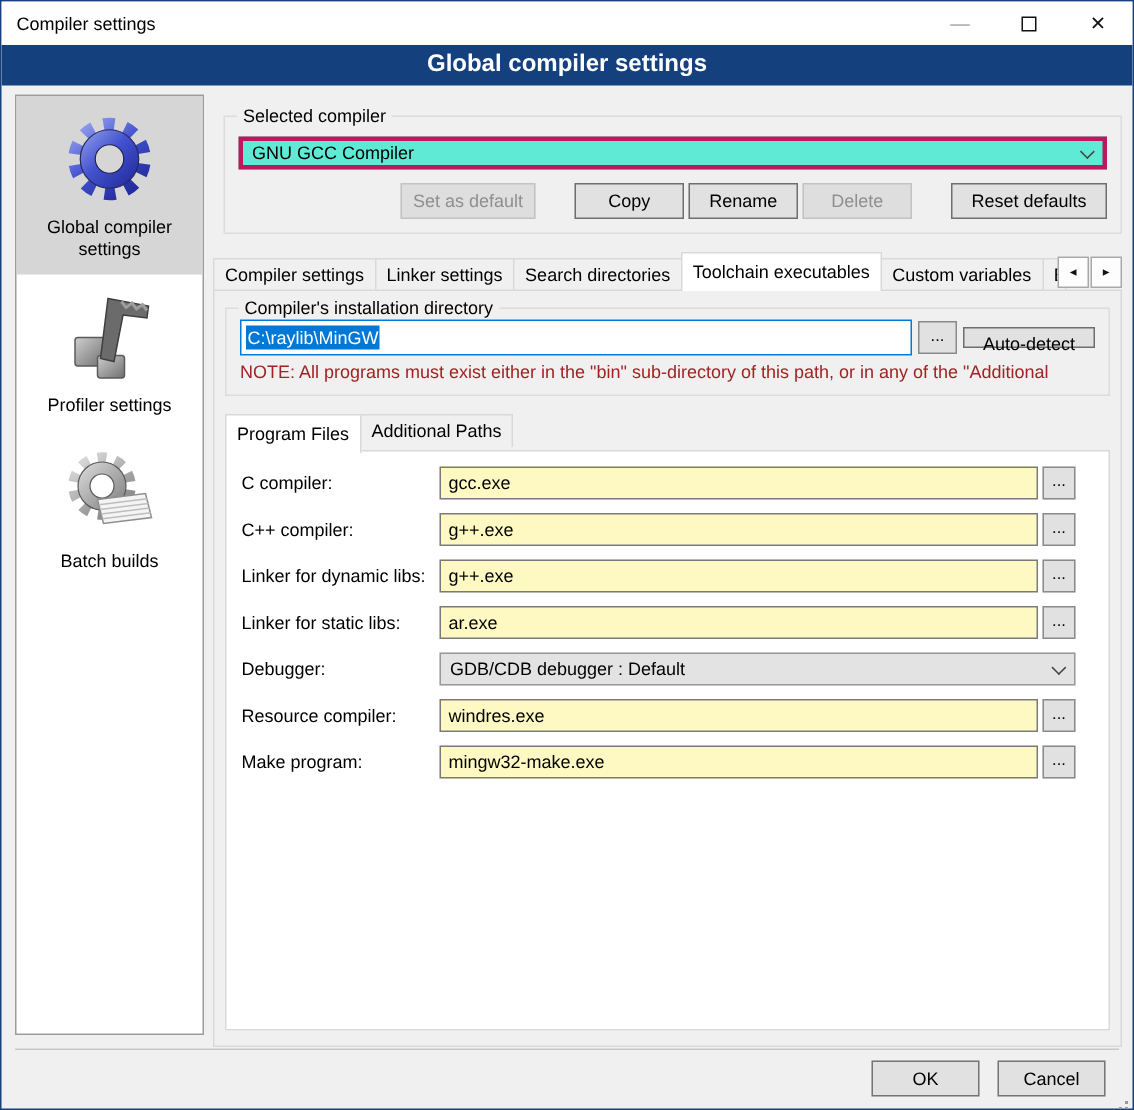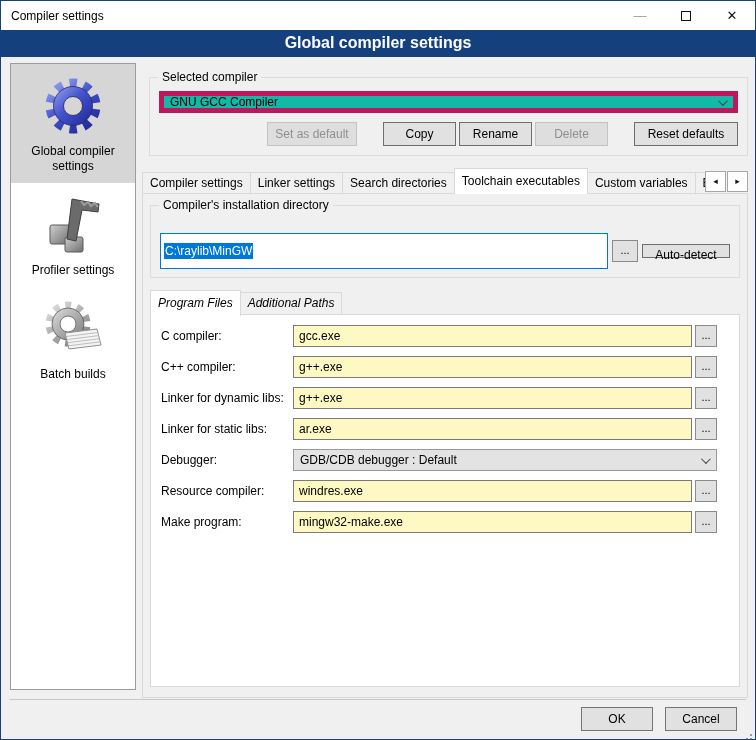--- a/index.html
+++ b/index.html
@@ -27,49 +27,49 @@
   .side-item svg { width:64px; height:64px; display:block; margin:0 auto; }
   .side-label { margin-top:6px; font-size:12px; line-height:15px; }
 
   
   .content { flex:1; display:flex; flex-direction:column; min-width:0;margin-top:12px; }
 
   .group { border:1px solid #dcdcdc; position:relative; background:#f0f0f0; }
   .group > .legend { position:absolute; top:-8px; left:8px; background:#f0f0f0; padding:0 4px; font-size:12px; }
 
   .group1 { margin:2px 0 0 7px; padding:13px 9px 9px; }
-  .combo { height:22px; border:5px solid #be185d; background:#14b8a6; display:flex; align-items:center; padding:0 8px 0 6px; }
+  .combo { height:22px; border:3px solid #be185d; background:#5eead4; display:flex; align-items:center; padding:0 8px 0 6px; }
   .combo .combo-text { flex:1; }
   .chev { width:7px; height:7px; border-right:1.4px solid #444; border-bottom:1.4px solid #444; transform:rotate(45deg) translateY(-2px); }
 
   .btnrow { display:flex; margin-top:9px; align-items:center; }
   .btn { height:24px; background:#e1e1e1; border:1px solid #6e6e6e; font-size:12px; text-align:center; line-height:22px; cursor:default; }
   .btn.disabled { color:#8f8f8f; border-color:#c3c3c3; background:#dedede; }
   .spacer { flex:1; }
 
   
   .tabstrip { position:relative; display:flex; align-items:flex-end; margin-top:12px; height:26px; overflow:hidden; padding-right:46px; }
   .tab { background:#f0f0f0; border:1px solid #d9d9d9; border-bottom:none; height:22px; padding:0 7px; line-height:21px; white-space:nowrap; margin-right:-1px; }
   .tab.active { background:#fff; height:26px; line-height:25px; position:relative; z-index:2; }
   .tab.clipped { max-width:41px; overflow:hidden; }
   .tab-arrows { position:absolute; right:0; top:3px; display:flex; gap:1px; }
   .arrow-btn { width:21px; height:21px; border:1px solid #a8a8a8; background:#fdfdfd; font-size:9px; line-height:19px; text-align:center; color:#111; }
 
   .tabpage { border:1px solid #d9d9d9; background:#f0f0f0; margin-top:-1px; flex:1; padding:9px 7px 0 7px; position:relative; z-index:1; display:flex; flex-direction:column; }
 
-  .group2 { margin-top:2px; padding:27px 9px 8px; }
+  .group2 { margin-top:2px; padding:7px 9px 8px; }
   .dirrow { display:flex; align-items:center; gap:4px; }
-  .textbox { flex:1; height:36px; border:1px solid #0078d7; background:#fff; display:flex; align-items:center; padding-left:3px; overflow:hidden; white-space:nowrap; }
+  .textbox { flex:1; height:24px; border:1px solid #0078d7; background:#fff; display:flex; align-items:center; padding-left:3px; overflow:hidden; white-space:nowrap; }
   .sel { background:#0078d7; color:#fff; padding:1px 1px; }
   .small-btn { width:26px; height:22px; background:#e1e1e1; border:1px solid #8a8a8a; font-size:11px; line-height:18px; text-align:center; }
   .auto-btn { width:88px; height:14px; background:#e1e1e1; border:1px solid #6e6e6e; font-size:12px; line-height:20px; text-align:center; }
   .note { margin-top:4px; color:#9e2323; font-size:12px; white-space:nowrap; overflow:hidden; }
 
   
-  .innerstrip { display:flex; align-items:center; margin-top:12px; height:25px;font-style:italic; }
+  .innerstrip { display:flex; align-items:flex-start; margin-top:12px; height:25px; }
   .innerpage { background:#fff; border:1px solid #d9d9d9; margin-top:-1px; flex:1; margin-bottom:10px; padding:10px 22px 10px 10px; }
 
   .frow { display:flex; align-items:center; margin-bottom:9px; }
   .flabel { width:132px; flex:none; font-size:12px; }
   .ffield { flex:1; display:flex; align-items:center; }
   .tinput { flex:1; height:22px; border:1px solid #7a7a7a; background:#fef9c3; font-size:12px; padding:0 5px; min-width:0; }
   .dots { width:22px; height:22px; margin-left:3px; flex:none; background:#e1e1e1; border:1px solid #8a8a8a; font-size:11px; line-height:18px; text-align:center; }
   .selectbox { flex:1; height:22px; border:1px solid #999; background:#e3e3e3; display:flex; align-items:center; padding:0 8px 0 6px; }
   .selectbox .combo-text { flex:1; }
 
@@ -184,20 +184,21 @@
 
       <div class="group group2">
         <span class="legend">Compiler's installation directory</span>
         <div class="dirrow">
           <div class="textbox">
             <span class="sel">C:\raylib\MinGW</span>
           </div>
           <div class="small-btn">...</div>
           <div class="auto-btn">Auto-detect</div>
         </div>
+        <div class="note">NOTE: All programs must exist either in the "bin" sub-directory of this path, or in any of the "Additional</div>
       </div>
 
       <div class="innerstrip">
         <div class="tab active">Program Files</div>
         <div class="tab">Additional Paths</div>
       </div>
 
       <div class="innerpage">
 
         <div class="frow">

